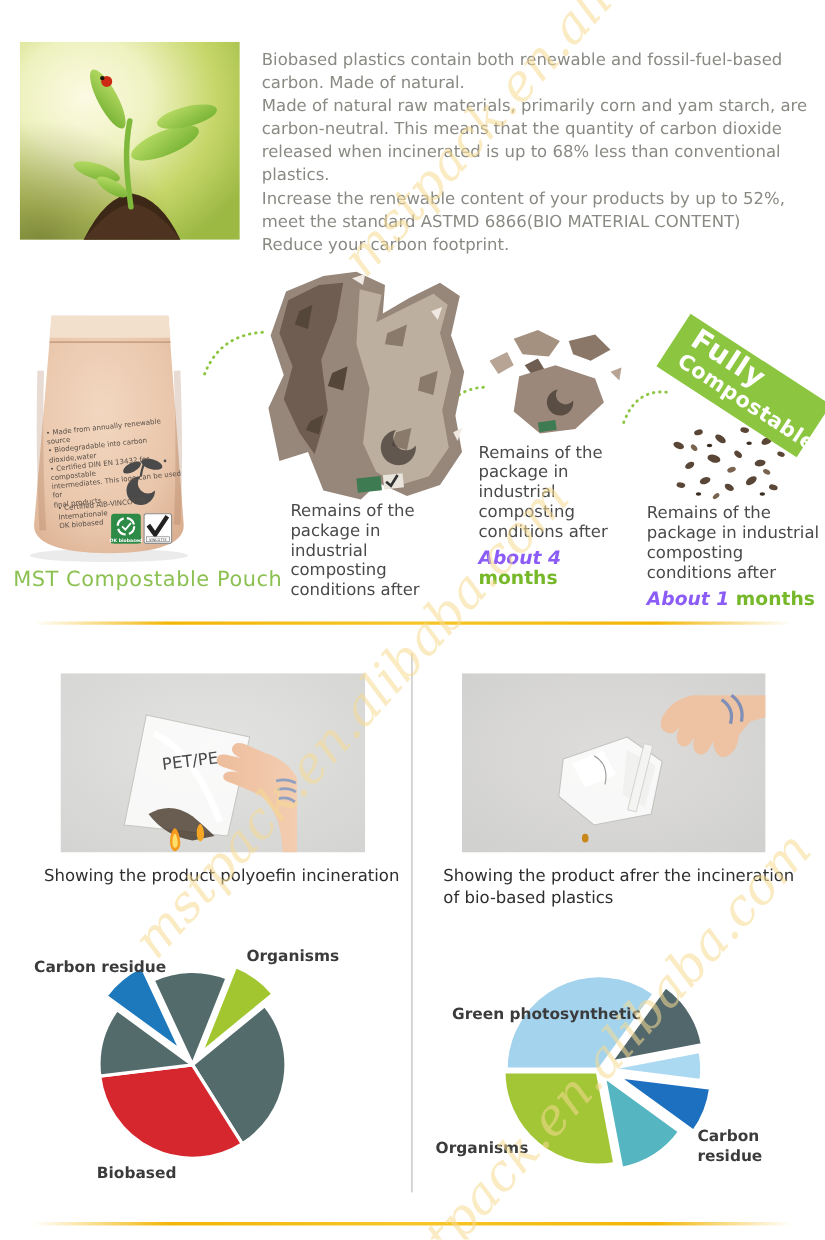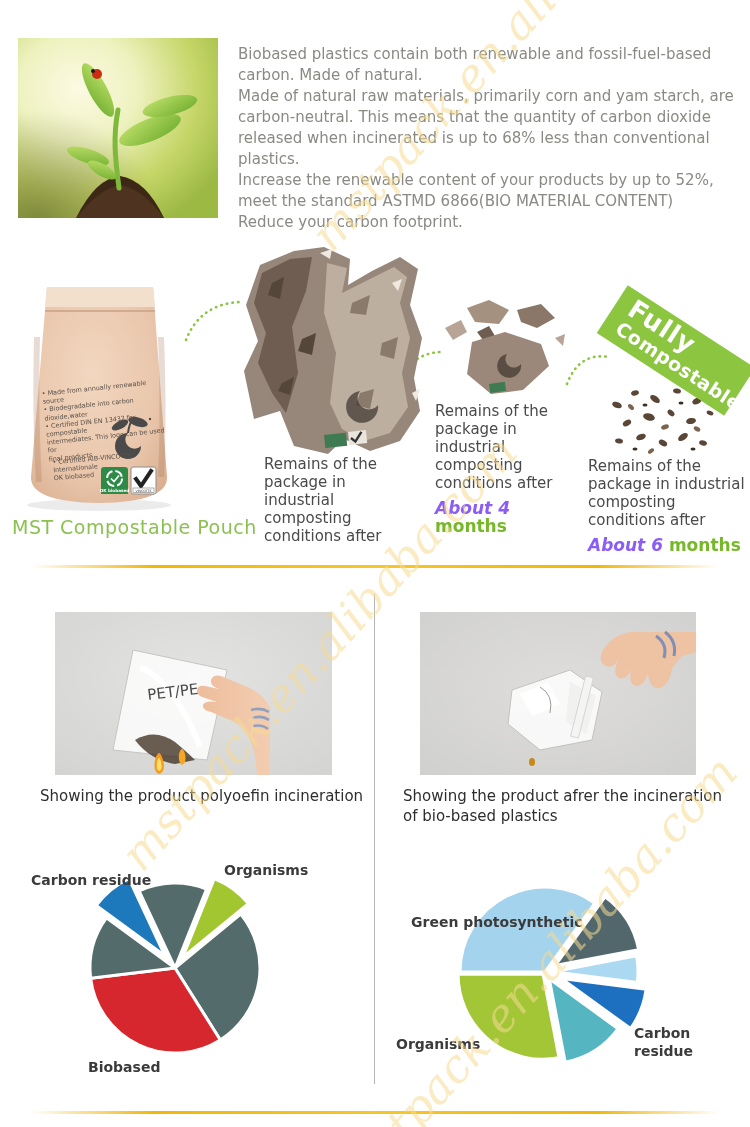--- a/index.html
+++ b/index.html
@@ -252,21 +252,21 @@
   <div class="stage-caption cap2">
     <span>Remains of the package in industrial composting conditions after</span>
     <div class="about-line">
       <span class="about-blue">About 4</span>
       <span class="about-green">months</span>
     </div>
   </div>
   <div class="stage-caption cap3">
     <span>Remains of the package in industrial composting conditions after</span>
     <div class="about-line">
-      <span class="about-blue">About 6</span>
+      <span class="about-blue">About 1</span>
       <span class="about-green">months</span>
     </div>
   </div>
 
   <div class="hdivider hd1"></div>
   <div class="vdivider"></div>
   <div class="hdivider hd2"></div>
 
   <svg class="photo photo-left" viewBox="0 0 277 163">
     <defs>

